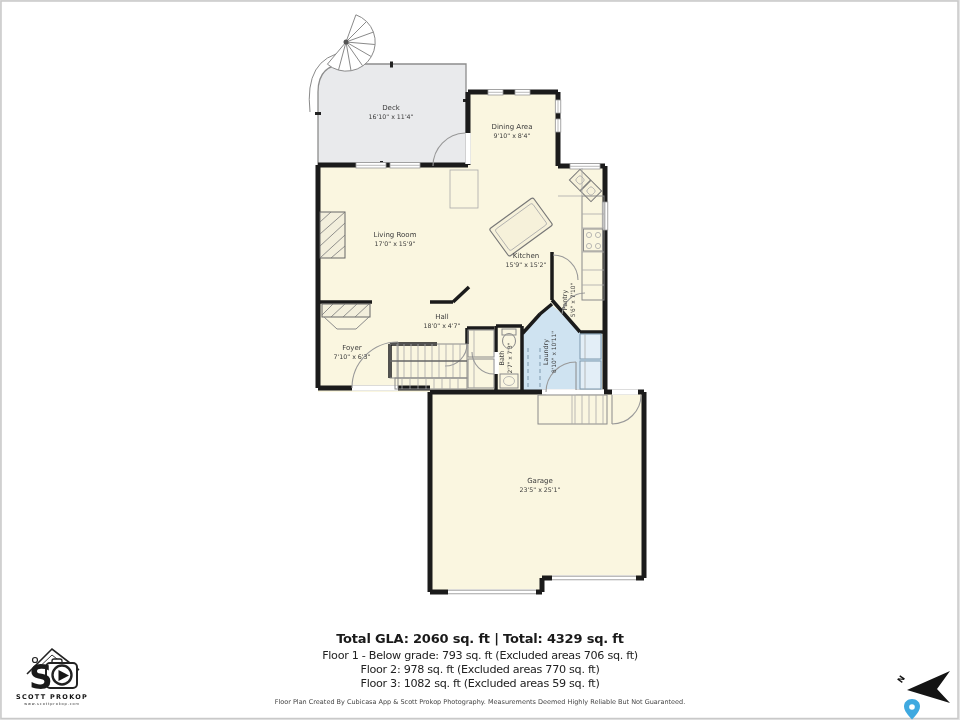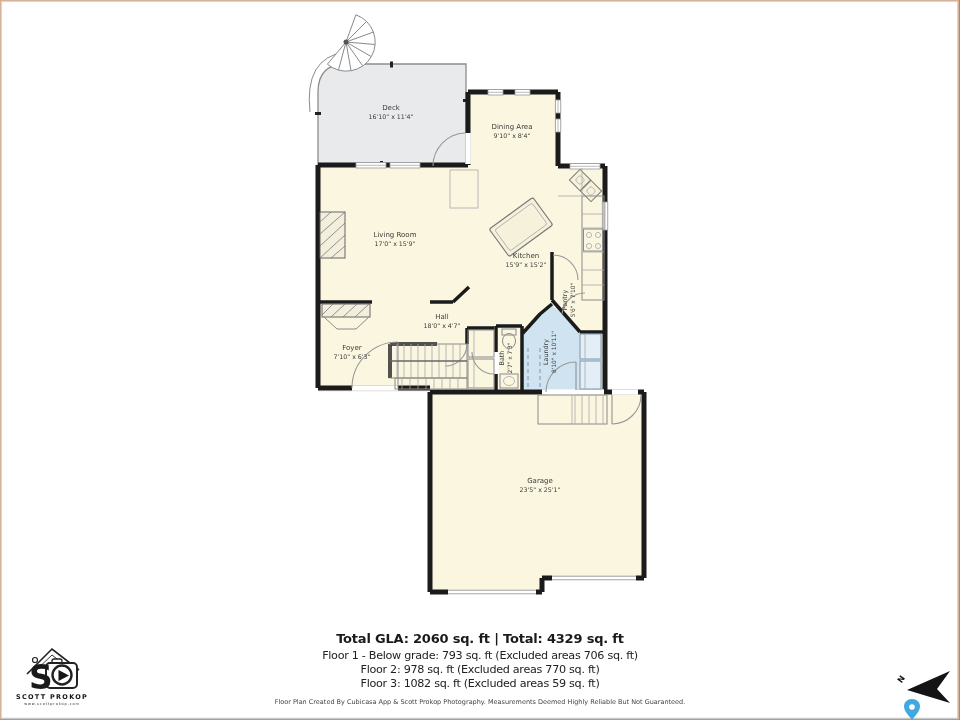--- a/index.html
+++ b/index.html
@@ -1,16 +1,16 @@
 <!DOCTYPE html>
 <html><head>
 <meta charset="utf-8">
 <style>
   html,body{margin:0;padding:0;background:#fff;}
-  .canvas{position:relative;width:960px;height:720px;background:#f97316;overflow:hidden;}
+  .canvas{position:relative;width:960px;height:720px;background:#e5e5e5;overflow:hidden;}
   svg text{font-family:"DejaVu Sans", sans-serif;}
   .w5{stroke:#1b1b1b;stroke-width:5;fill:none;stroke-linecap:butt;}
   .w3{stroke:#1b1b1b;stroke-width:3.5;fill:none;stroke-linecap:butt;}
   .tn{stroke:#8a8a8a;stroke-width:1;fill:none;}
   .tn2{stroke:#aaaaaa;stroke-width:0.8;fill:none;}
   .arc{stroke:#999;stroke-width:1.1;fill:none;}
   .winr{fill:#ffffff;stroke:#9a9a9a;stroke-width:0.8;}
   .gap{fill:#ffffff;stroke:none;}
   .h{stroke:#777;stroke-width:0.8;fill:none;}
   .rname{font-size:7px;fill:#3c3c3c;text-anchor:middle;}

